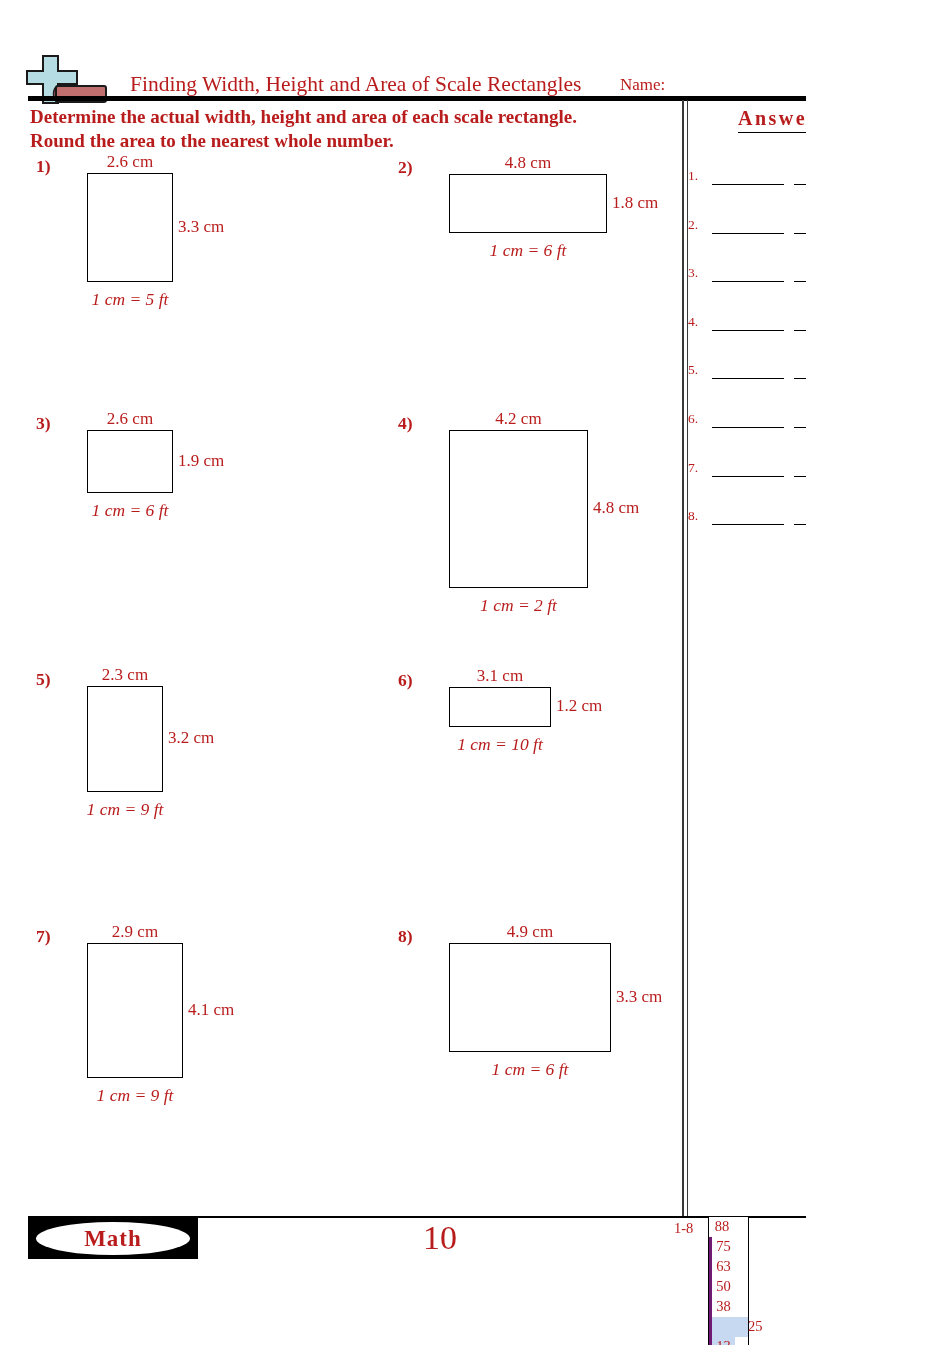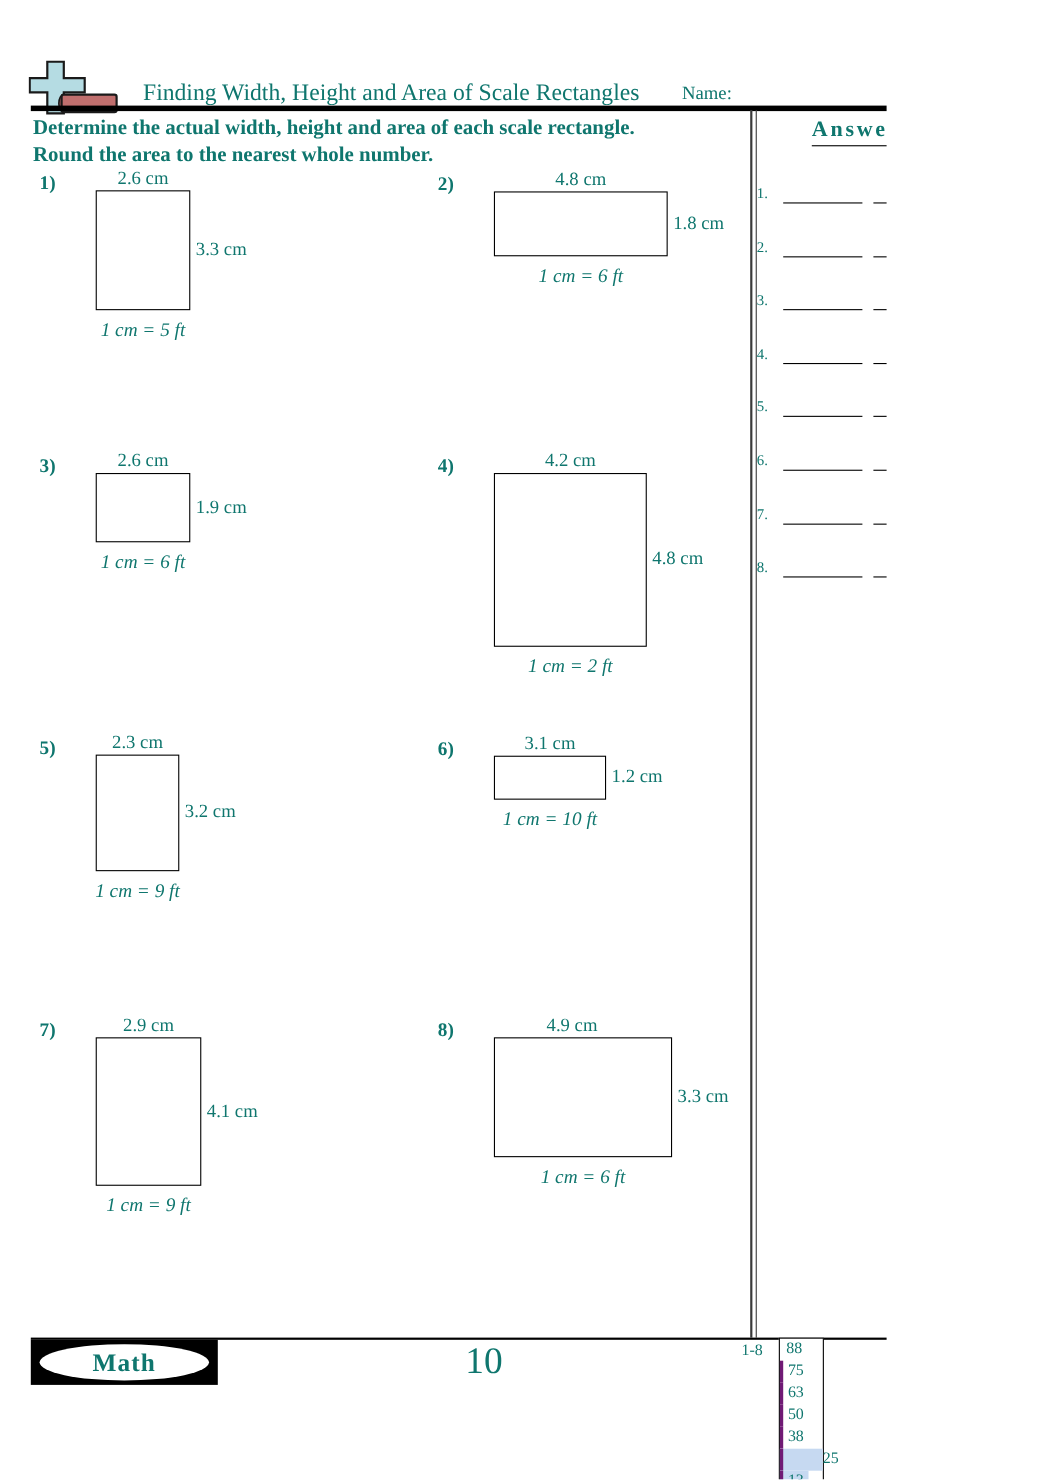--- a/index.html
+++ b/index.html
@@ -1,19 +1,19 @@
 <!DOCTYPE html>
 <html><head>
 <meta charset="utf-8">
 <style>
   * { margin:0; padding:0; box-sizing:border-box; }
   html,body { background:#ffffff; }
   .page {
     position:relative; width:806px; height:1345px; background:#fff;
-    font-family:"Liberation Serif", serif; color:#0f766e; overflow:hidden;
+    font-family:"Liberation Serif", serif; color:#b91c1c; overflow:hidden;
   }
 
   
   .logo-svg { position:absolute; left:26px; top:55px; }
   .title { position:absolute; left:130px; top:72px; font-size:21.5px; white-space:nowrap; }
   .name-label { position:absolute; left:620px; top:75px; font-size:17px; }
   .rule-thick { position:absolute; left:28px; top:96px; width:894px; height:4.5px; background:#000; }
 
   
   .instr { position:absolute; left:30px; font-weight:bold; font-size:19px; white-space:nowrap; }
@@ -120,21 +120,21 @@
   </div>
       <div class="problem" style="left: 30px; top: 922px;">
     <span class="pnum">7)</span>
     <div class="top-label" style="left: 57px; top: 0px; width: 96px;">2.9 cm</div>
     <div class="rect" style="left: 57px; top: 21px; width: 96px; height: 135px;"></div>
     <div class="side-label" style="left: 158px; top: 77.5px;">4.1 cm</div>
     <div class="scale-label" style="left: 43px; top: 163px; width: 124px;">1 cm = 9 ft</div>
   </div>
       <div class="problem" style="left: 392px; top: 922px;">
     <span class="pnum">8)</span>
-    <div class="top-label" style="left: 47px; top: 0px; width: 162px;">4.9 cm</div>
+    <div class="top-label" style="left: 57px; top: 0px; width: 162px;">4.9 cm</div>
     <div class="rect" style="left: 57px; top: 21px; width: 162px; height: 109px;"></div>
     <div class="side-label" style="left: 224px; top: 64.5px;">3.3 cm</div>
     <div class="scale-label" style="left: 43px; top: 137px; width: 190px;">1 cm = 6 ft</div>
   </div>
     </div>
 
   <div class="answers-title">Answers</div>
   <div id="answer-rows">
       <div class="answer-row" style="left: 688px; top: 163px;">
     <span class="answer-num">1.</span>

